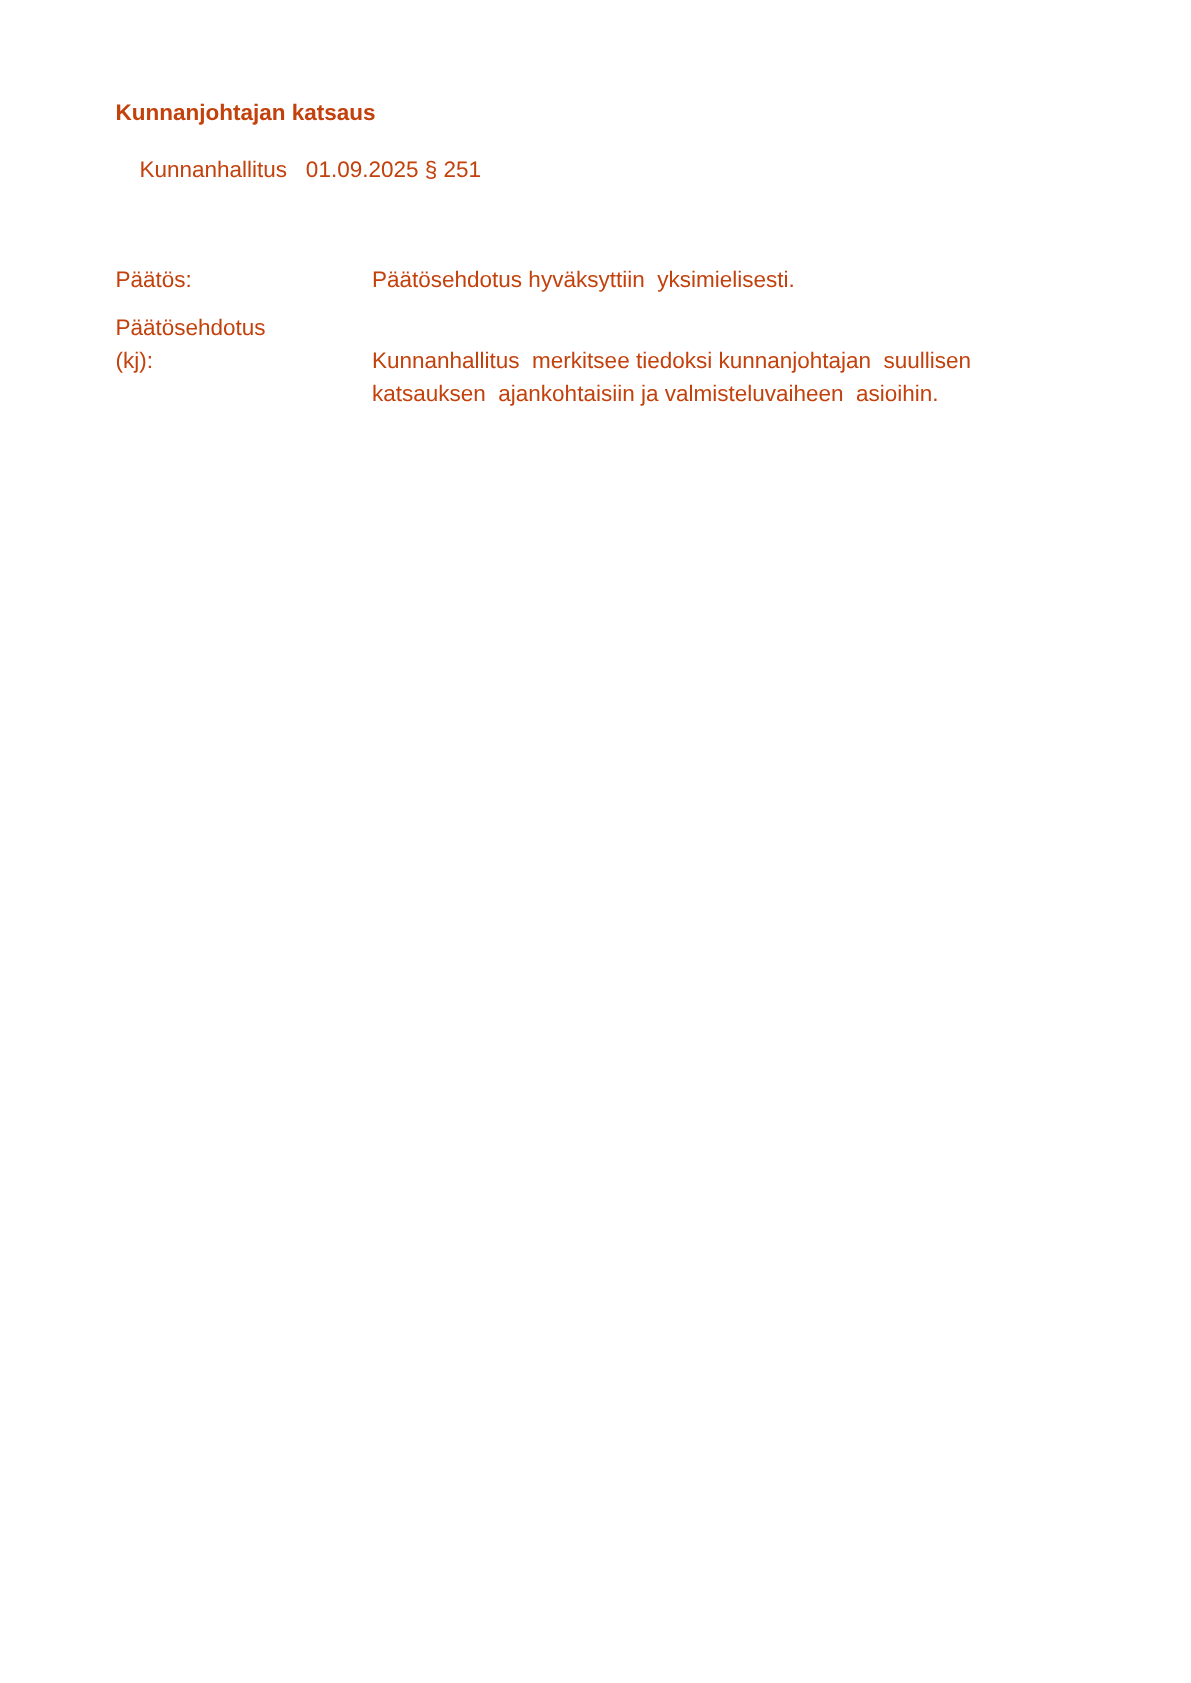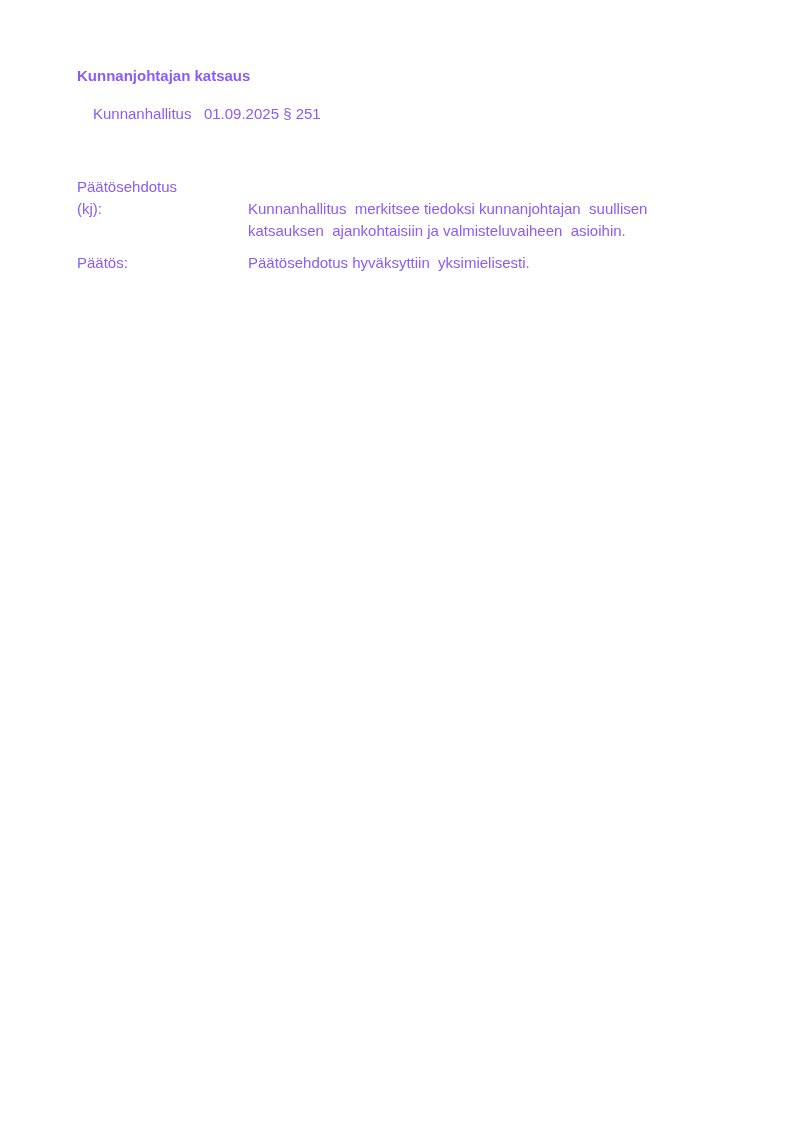--- a/index.html
+++ b/index.html
@@ -5,21 +5,21 @@
   html, body {
     margin: 0;
     padding: 0;
     background: #ffffff;
   }
   .page {
     position: relative;
     width: 794px;
     height: 1122px;
     background: #ffffff;
-    color: #8b5cf6;
+    color: #c2410c;
     font-family: "Liberation Sans", sans-serif;
     font-size: 15px;
     line-height: 22px;
     overflow: hidden;
   }
   .doc {
     position: absolute;
     left: 77px;
     top: 65px;
     width: 640px;
@@ -57,24 +57,24 @@
 <body>
 
 <div class="page">
   <div class="doc">
 
     <h1 class="doc-title">Kunnanjohtajan katsaus</h1>
 
     <p class="meeting-ref">Kunnanhallitus   01.09.2025 § 251</p>
 
     <div class="row">
+      <div class="row-label">Päätös:</div>
+      <div class="row-text">Päätösehdotus hyväksyttiin  yksimielisesti.</div>
+    </div>
+
+    <div class="row">
       <div class="row-label">Päätösehdotus
 (kj):</div>
       <div class="row-text offset-one-line">Kunnanhallitus  merkitsee tiedoksi kunnanjohtajan  suullisen katsauksen  ajankohtaisiin ja valmisteluvaiheen  asioihin.</div>
-    </div>
-
-    <div class="row">
-      <div class="row-label">Päätös:</div>
-      <div class="row-text">Päätösehdotus hyväksyttiin  yksimielisesti.</div>
     </div>
 
   </div>
 </div>
 
 </body></html>

